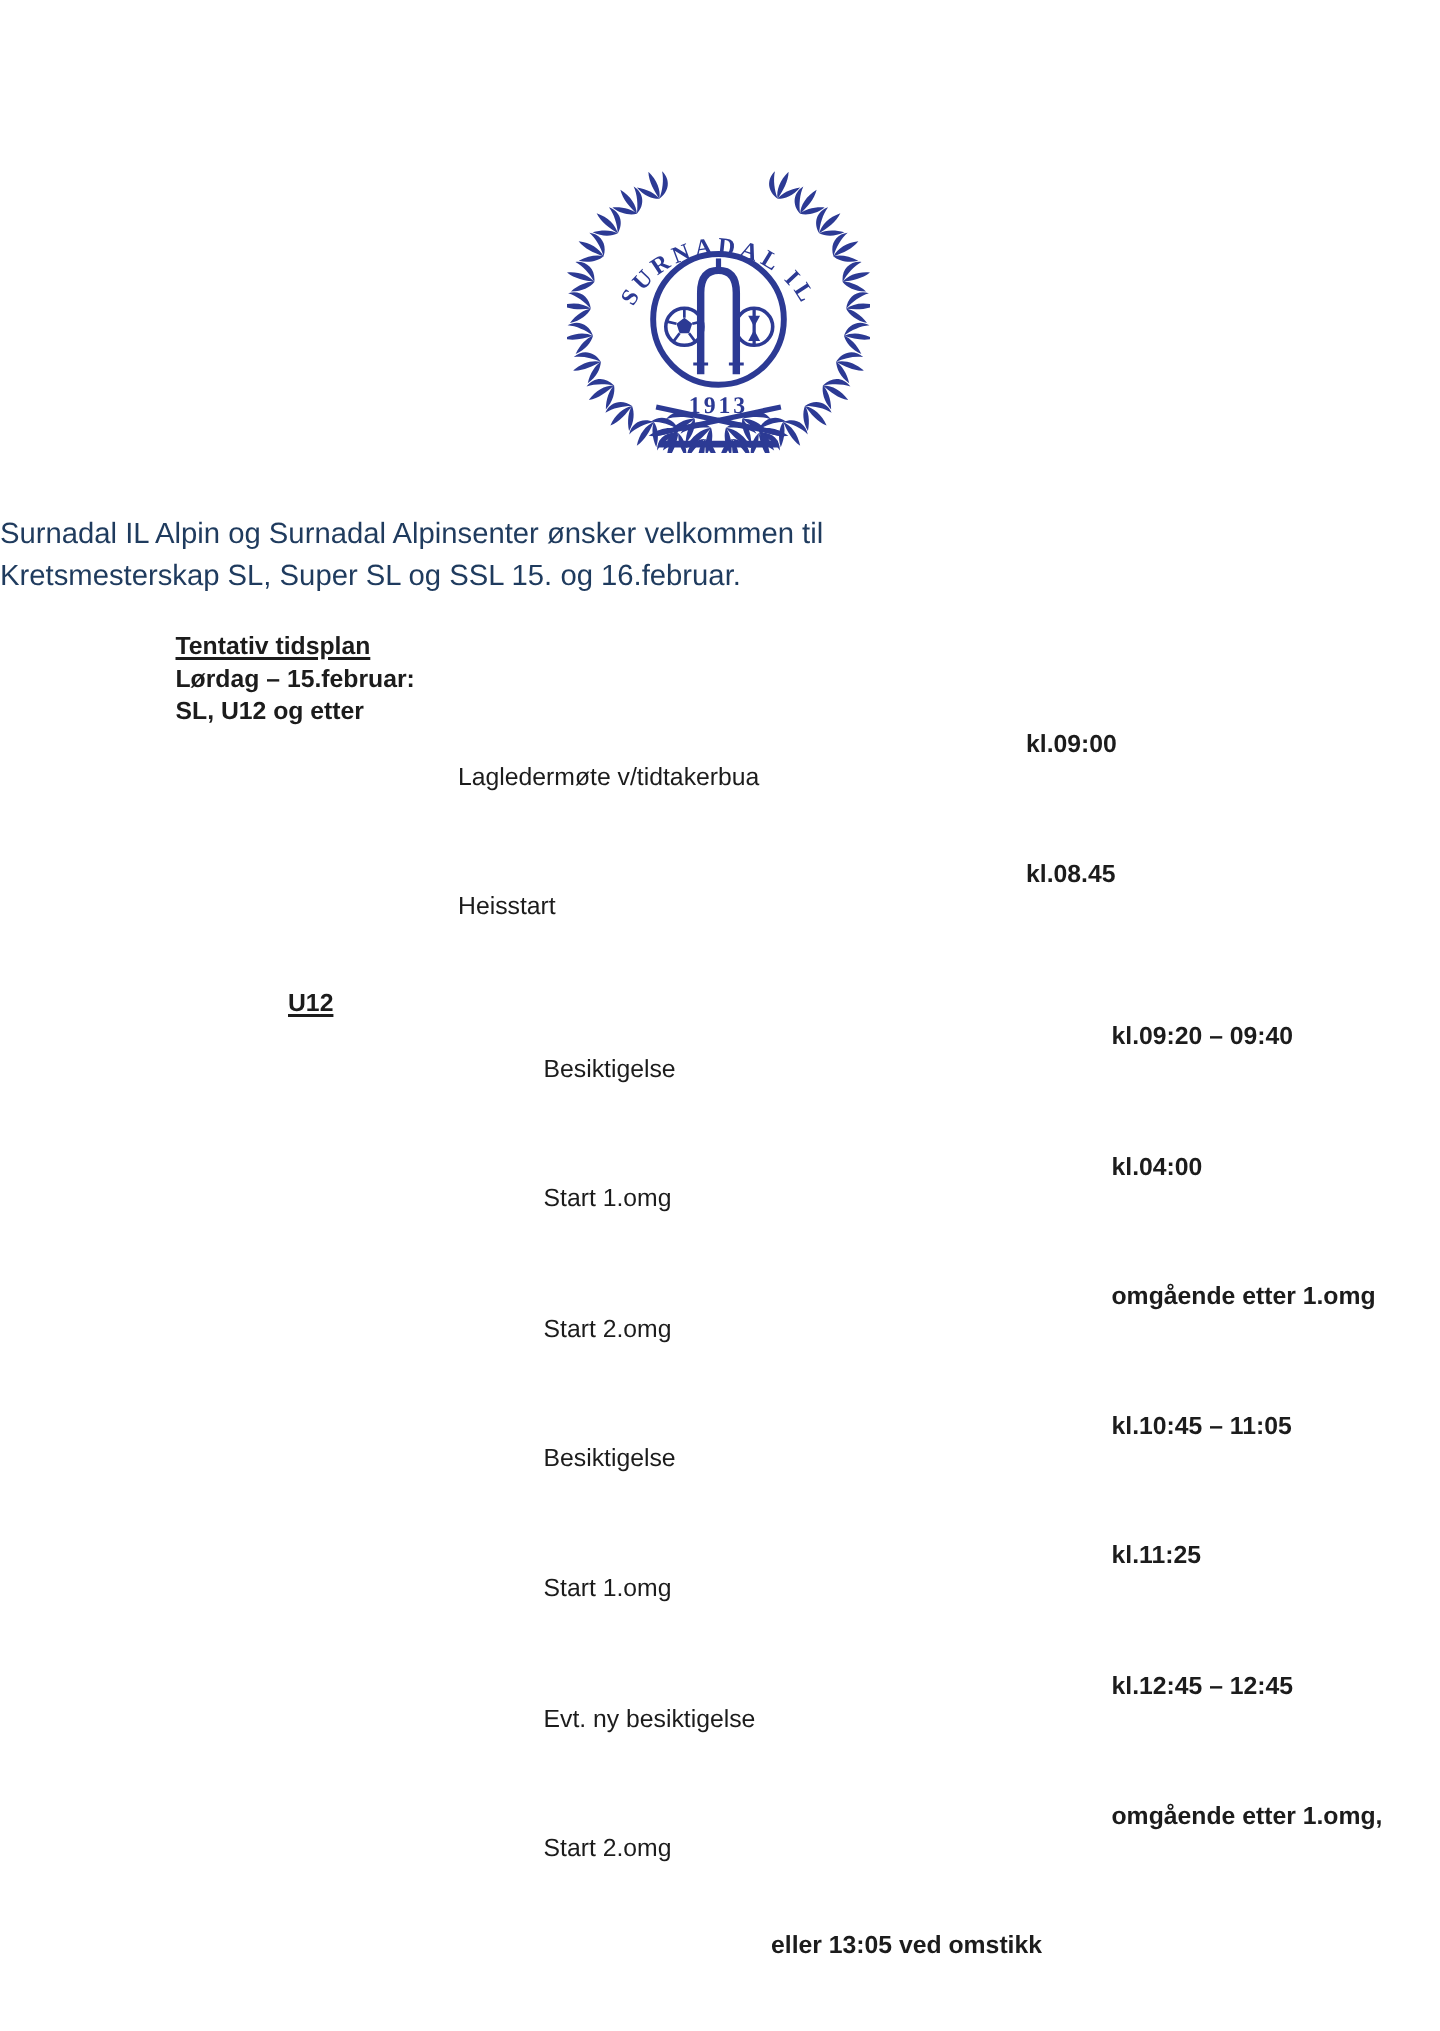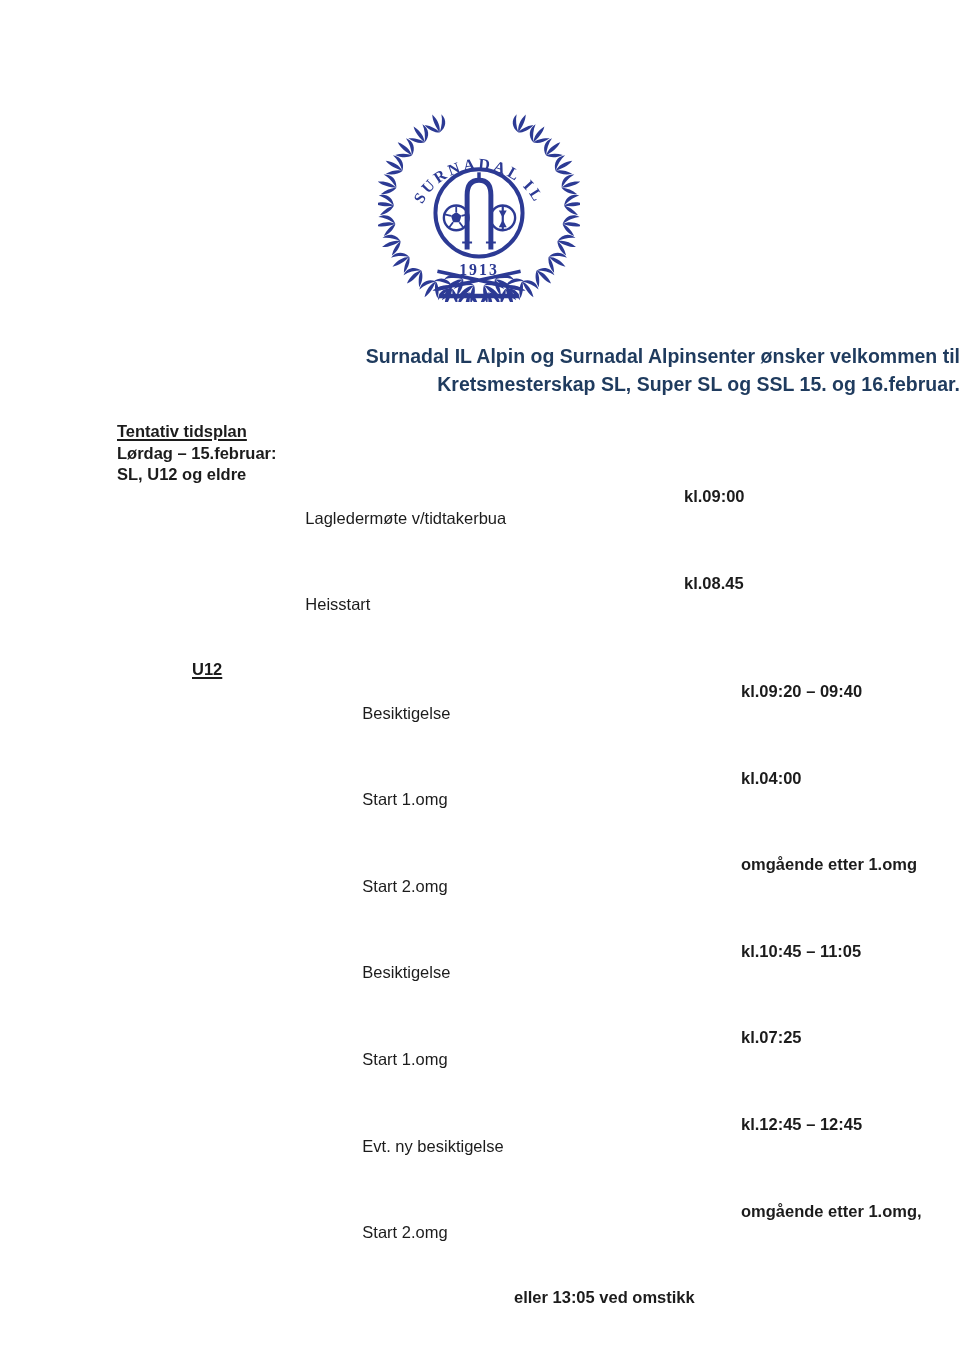--- a/index.html
+++ b/index.html
@@ -12,22 +12,22 @@
   body{
     width:960px;height:1354px;position:relative;overflow:hidden;
     font-family:"Liberation Sans",sans-serif;color:var(--text-color);
   }
   .logo-wrap{position:absolute;left:378px;top:104px;width:202px;height:198px;}
   .logo-wrap svg{width:100%;height:100%;color:var(--logo-color);}
   .logo-arc-text{font-family:"Liberation Serif",serif;font-weight:bold;font-size:16px;letter-spacing:3px;fill:var(--logo-color);}
   .logo-year{font-family:"Liberation Serif",serif;font-weight:bold;font-size:16px;letter-spacing:2px;fill:var(--logo-color);}
 
   .title-block{
-    position:absolute;top:343px;left:0;width:960px;text-align:right;
-    color:var(--title-color);font-weight:bold;font-size:19.5px;line-height:27.5px;
+    position:absolute;top:343px;left:0;width:960px;text-align:left;
+    color:var(--title-color);font-weight:normal;font-size:19.5px;line-height:27.5px;
   }
 
   .sched{
     position:absolute;top:421px;left:117px;width:800px;
     font-size:16.5px;line-height:21.65px;
   }
   .line{position:relative;white-space:pre;}
   .b{font-weight:bold;}
   .ul{text-decoration:underline;text-underline-offset:2px;text-decoration-thickness:1.5px;}
   .l1{margin-left:170px;}
@@ -120,21 +120,21 @@
 <div class="title-block">
   <div>Surnadal IL Alpin og Surnadal Alpinsenter ønsker velkommen til</div>
   <div>Kretsmesterskap SL, Super SL og SSL 15. og 16.februar.</div>
 </div>
 
 <div class="sched">
 
   <div class="line b ul">Tentativ tidsplan</div>
 
   <div class="line b">Lørdag – 15.februar:</div>
-  <div class="line b">SL, U12 og eldre</div>
+  <div class="line b">SL, U12 og etter</div>
 
   <div class="line l1 row">
     <span>Lagledermøte v/tidtakerbua</span>
     <span class="time">kl.09:00</span>
   </div>
   <div class="line l1 row">
     <span>Heisstart</span>
     <span class="time">kl.08.45</span>
   </div>
 
@@ -151,21 +151,21 @@
     <span>Start 2.omg</span>
     <span class="time">omgående etter 1.omg</span>
   </div>
 
   <div class="line l2 row">
     <span>Besiktigelse</span>
     <span class="time">kl.10:45 – 11:05</span>
   </div>
   <div class="line l2 row">
     <span>Start 1.omg</span>
-    <span class="time">kl.07:25</span>
+    <span class="time">kl.11:25</span>
   </div>
   <div class="line l2 row">
     <span>Evt. ny besiktigelse</span>
     <span class="time">kl.12:45 – 12:45</span>
   </div>
   <div class="line l2 row">
     <span>Start 2.omg</span>
     <span class="time">omgående etter 1.omg,</span>
   </div>
   <div class="line row">

